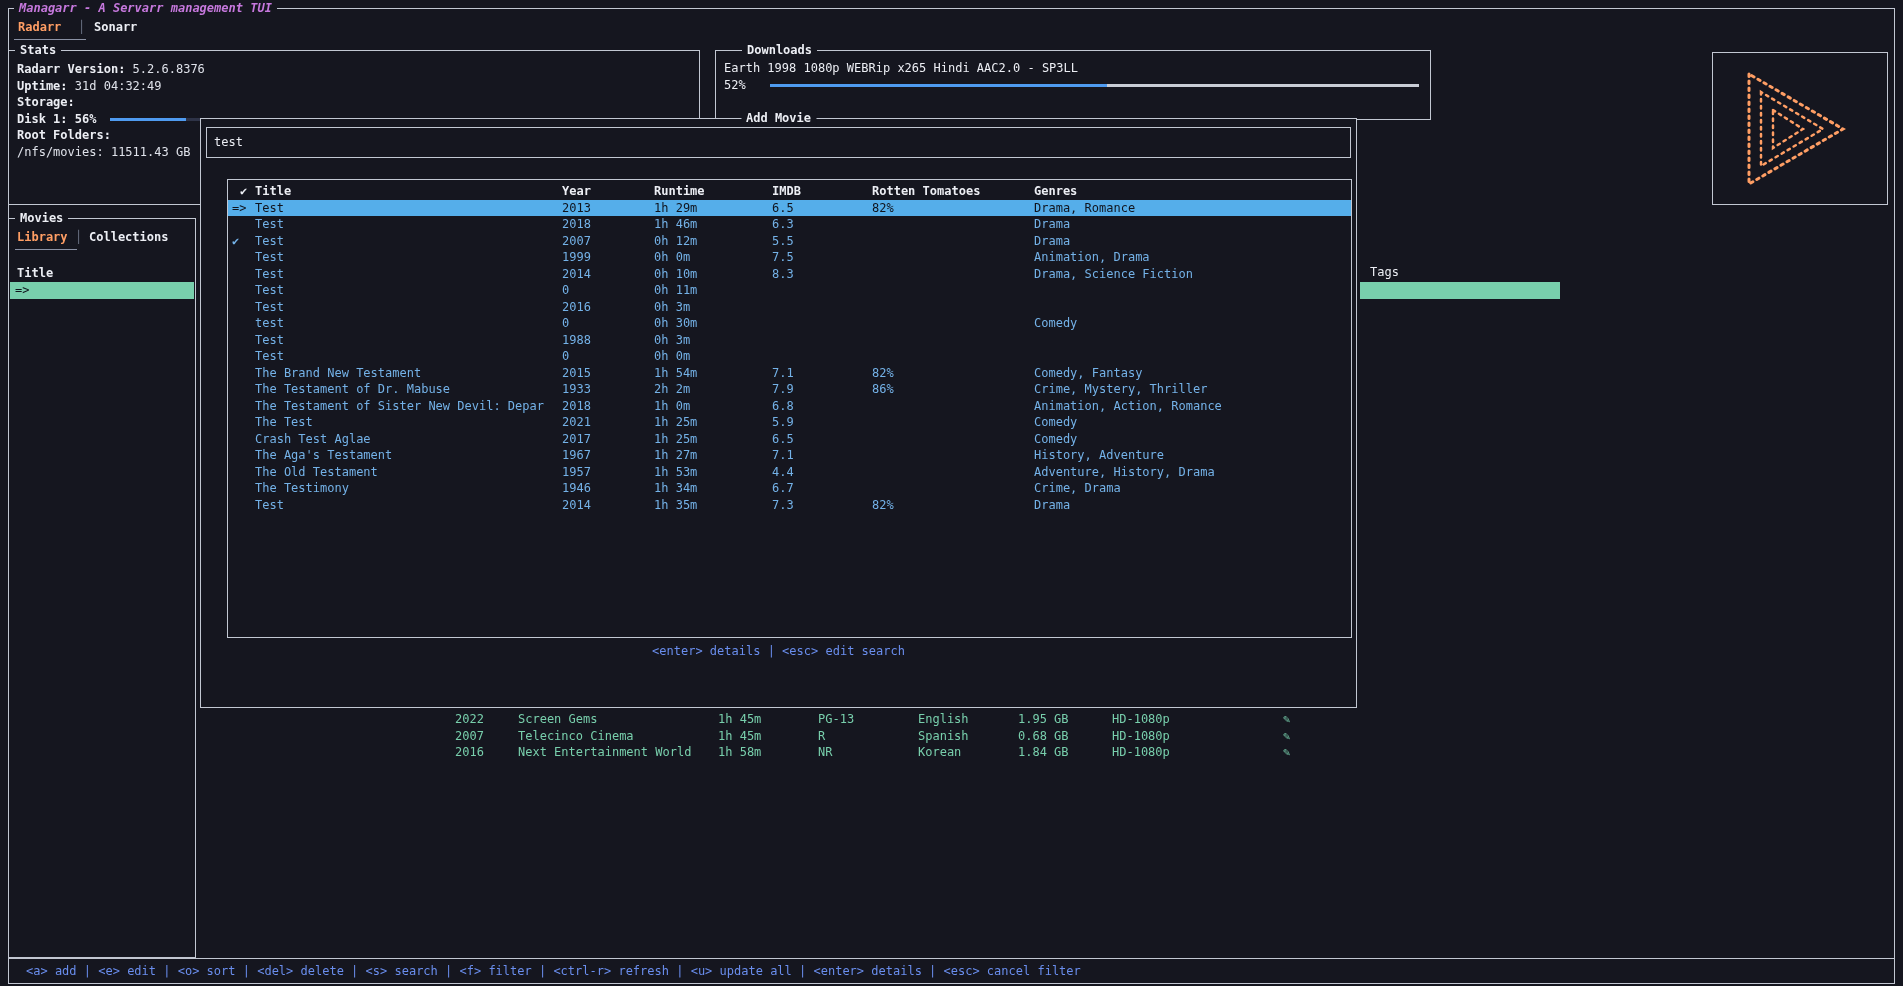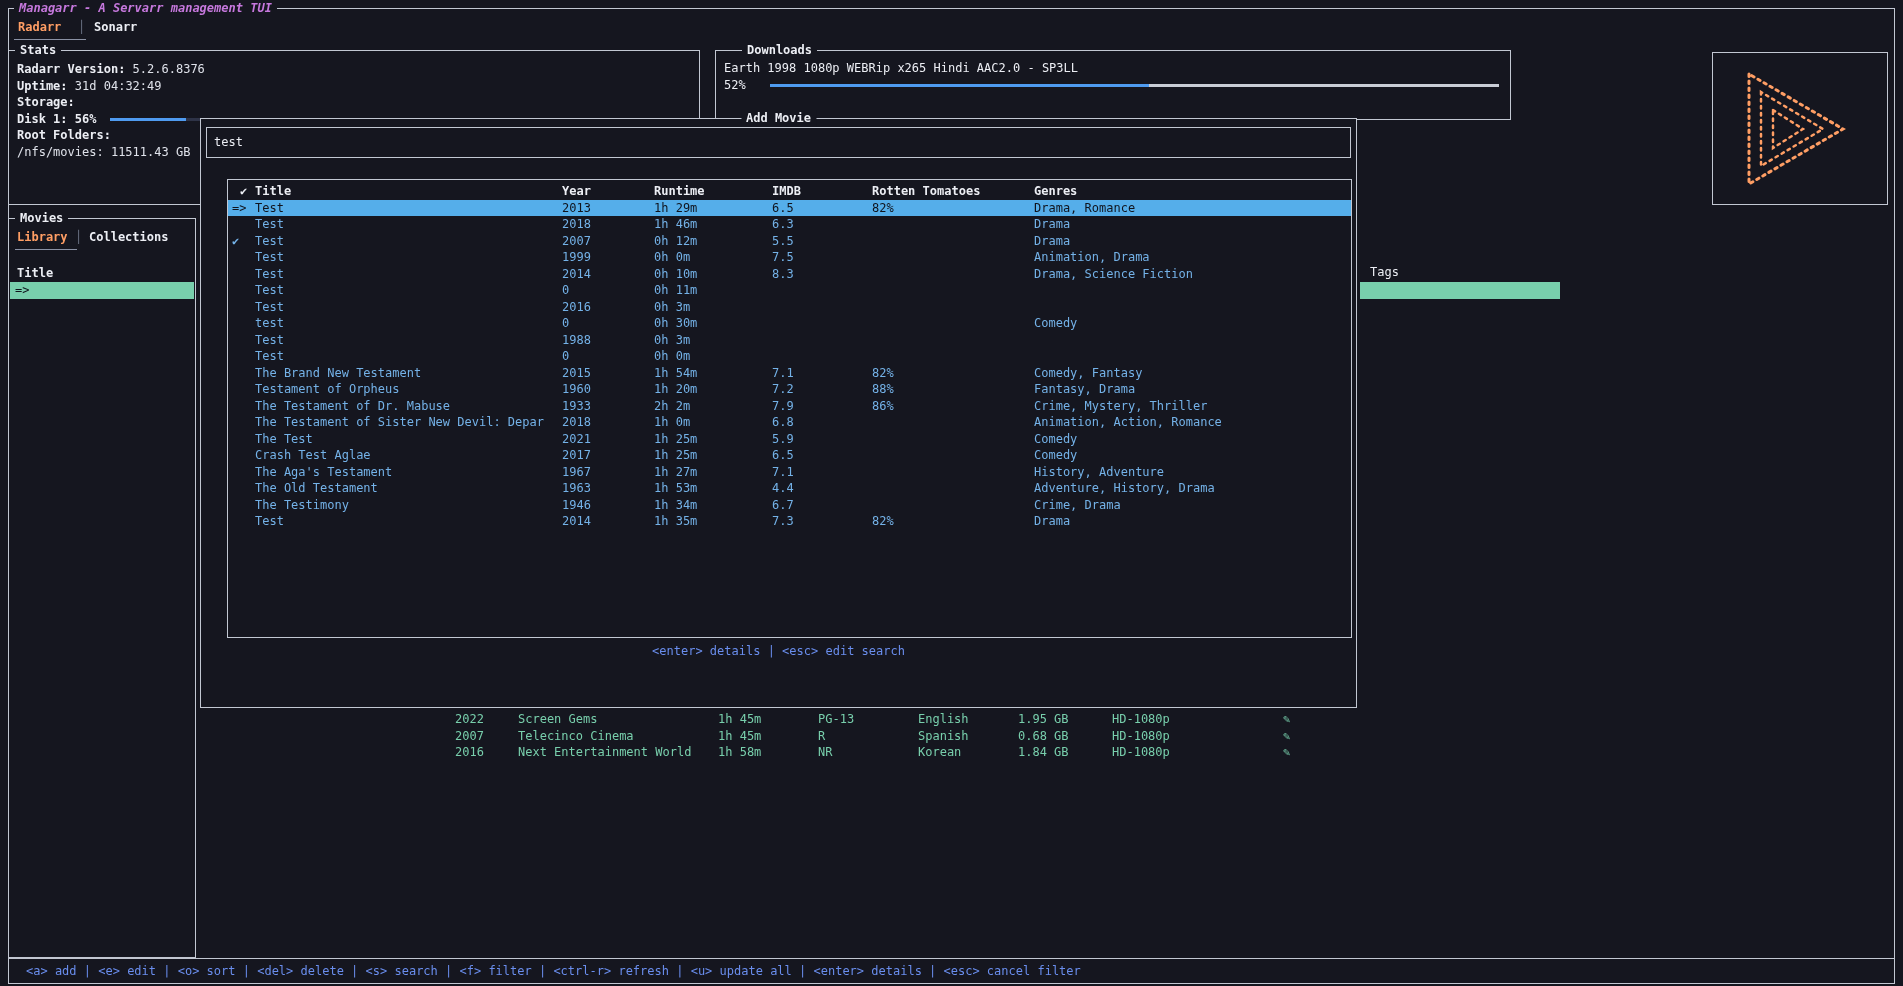--- a/index.html
+++ b/index.html
@@ -42,21 +42,21 @@
 
   
   .stats{left:8px; top:50px; width:692px; height:155px;}
   .stats-body{padding:10px 0 0 8px;}
   .stat-line{height:16.5px; white-space:pre;}
   .stat-line b{color:var(--white);}
   .disk-bar{display:inline-block; vertical-align:middle; margin-left:14px; width:135px; height:3px; background:#2e3347;}
   .disk-bar .fill{display:block; height:100%; background:var(--gaugeblue);}
 
   
-  .downloads{left:715px; top:50px; width:796px; height:70px;}
+  .downloads{left:715px; top:50px; width:716px; height:70px;}
   .dl-body{padding:9px 0 0 8px;}
   .dl-line{height:16.5px; white-space:pre; color:var(--white);}
   .dl-track{position:absolute; left:54px; right:11px; top:33px; height:3px; background:var(--gaugetrack);}
   .dl-track .fill{display:block; height:100%; background:var(--gaugeblue);}
 
   
   .logo-panel{left:1712px; top:52px; width:176px; height:153px; display:flex; align-items:center; justify-content:center;}
 
   
   .movies{left:8px; top:218px; width:188px; height:740px;}
@@ -395,29 +395,20 @@
             <span class="c0"></span>
             <span class="c1">The Brand New Testament</span>
             <span class="c2">2015</span>
             <span class="c3">1h 54m</span>
             <span class="c4">7.1</span>
             <span class="c5">82%</span>
             <span class="c6">Comedy, Fantasy</span>
           </div>
           <div class="am-row">
             <span class="c0"></span>
-            <span class="c1">Testament of Orpheus</span>
-            <span class="c2">1960</span>
-            <span class="c3">1h 20m</span>
-            <span class="c4">7.2</span>
-            <span class="c5">88%</span>
-            <span class="c6">Fantasy, Drama</span>
-          </div>
-          <div class="am-row">
-            <span class="c0"></span>
             <span class="c1">The Testament of Dr. Mabuse</span>
             <span class="c2">1933</span>
             <span class="c3">2h 2m</span>
             <span class="c4">7.9</span>
             <span class="c5">86%</span>
             <span class="c6">Crime, Mystery, Thriller</span>
           </div>
           <div class="am-row">
             <span class="c0"></span>
             <span class="c1">The Testament of Sister New Devil: Depar</span>
@@ -450,21 +441,21 @@
             <span class="c1">The Aga's Testament</span>
             <span class="c2">1967</span>
             <span class="c3">1h 27m</span>
             <span class="c4">7.1</span>
             <span class="c5"></span>
             <span class="c6">History, Adventure</span>
           </div>
           <div class="am-row">
             <span class="c0"></span>
             <span class="c1">The Old Testament</span>
-            <span class="c2">1963</span>
+            <span class="c2">1957</span>
             <span class="c3">1h 53m</span>
             <span class="c4">4.4</span>
             <span class="c5"></span>
             <span class="c6">Adventure, History, Drama</span>
           </div>
           <div class="am-row">
             <span class="c0"></span>
             <span class="c1">The Testimony</span>
             <span class="c2">1946</span>
             <span class="c3">1h 34m</span>

